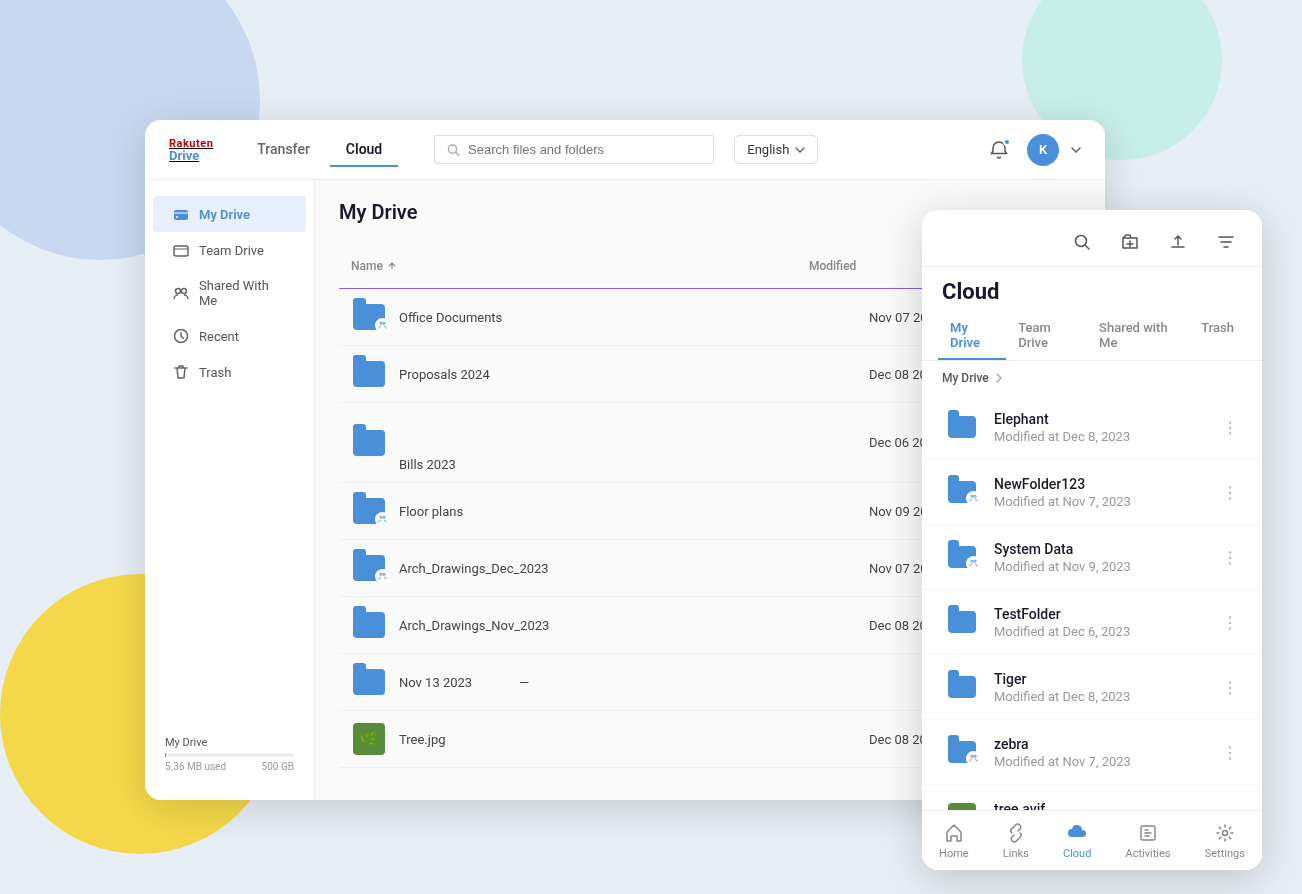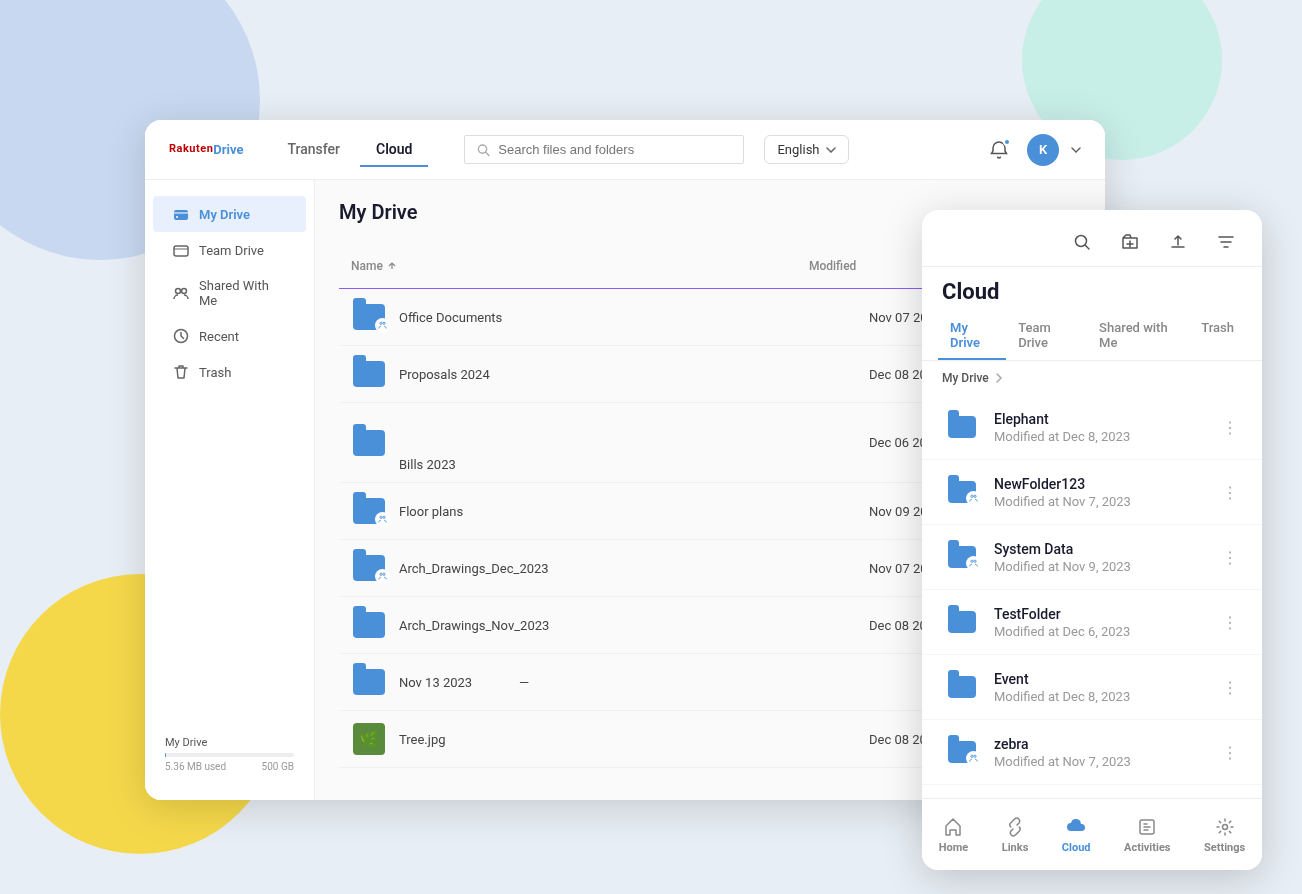--- a/index.html
+++ b/index.html
@@ -56,22 +56,23 @@
       display: flex;
       align-items: center;
       padding: 0 24px;
       height: 60px;
       background: #fff;
       border-bottom: 1px solid #eee;
       gap: 20px;
     }
     .logo {
       display: flex;
-      flex-direction: row;
+      flex-direction: column;
       line-height: 1;
+      text-decoration: underline;
     }
     .logo-rakuten {
       font-size: 11px;
       font-weight: 700;
       color: #bf0000;
       letter-spacing: 0.5px;
     }
     .logo-drive {
       font-size: 13px;
       font-weight: 700;
@@ -374,22 +375,21 @@
     
     .bottom-nav {
       display: flex;
       justify-content: space-around;
       align-items: center;
       padding: 1px 0;
       border-top: 1px solid #eee;
       background: #fff;
       position: absolute;
       bottom: 0; left: 0; right: 0;
-      height: 72px;
-      font-weight: bold;
+      height: 60px;
     }
     .bottom-nav-item {
       display: flex;
       flex-direction: column;
       align-items: center;
       gap: 3px;
       font-size: 11px;
       color: #888;
       cursor: pointer;
       padding: 4px 16px;
@@ -746,21 +746,21 @@
     </div>
     <div class="panel-more">⋮</div>
   </div>
       <div class="panel-file-row">
     <div class="panel-file-icon">
           <div style="width:28px;height:22px;background:#4a90d9;border-radius:0 4px 4px 4px;position:relative;">
       <div style="position:absolute;top:-6px;left:0;width:11px;height:6px;background:#4a90d9;border-radius:3px 3px 0 0;"></div>
     </div>
         </div>
     <div class="panel-file-info">
-      <div class="panel-file-name">Event</div>
+      <div class="panel-file-name">Tiger</div>
       <div class="panel-file-date">Modified at Dec 8, 2023</div>
     </div>
     <div class="panel-more">⋮</div>
   </div>
       <div class="panel-file-row">
     <div class="panel-file-icon">
           <div style="position:relative;display:inline-block;">
       <div style="width:28px;height:22px;background:#4a90d9;border-radius:0 4px 4px 4px;position:relative;">
         <div style="position:absolute;top:-6px;left:0;width:11px;height:6px;background:#4a90d9;border-radius:3px 3px 0 0;"></div>
       </div>

